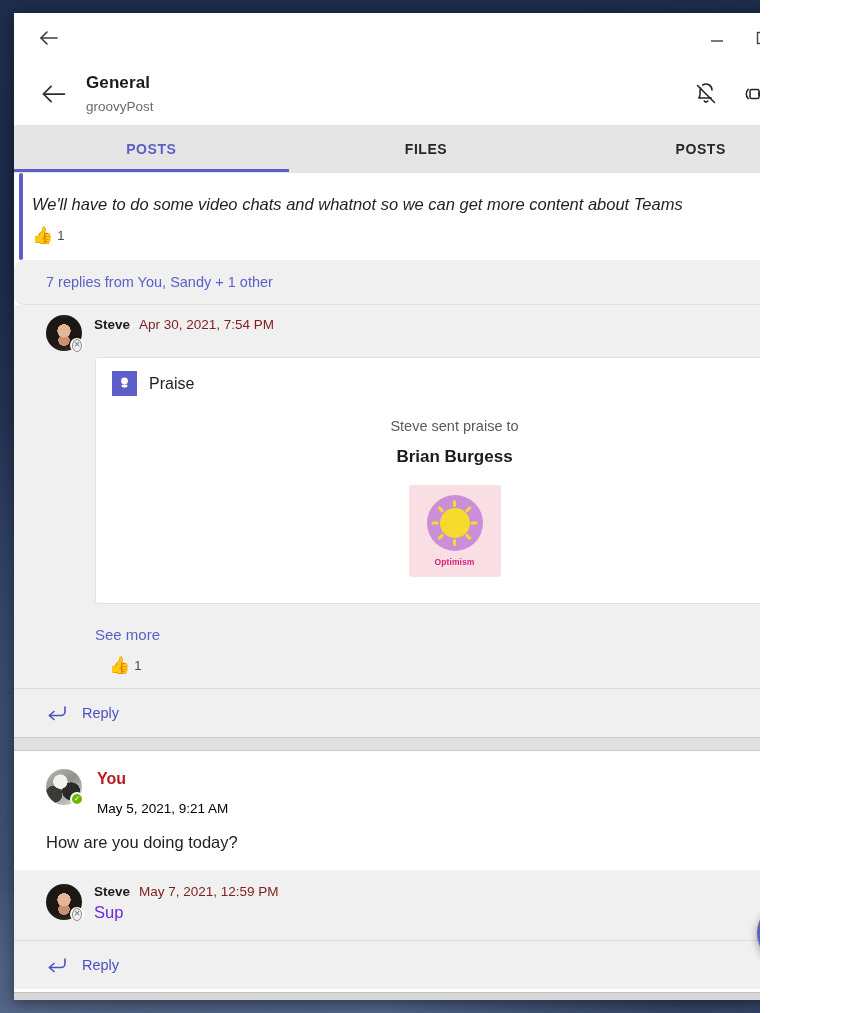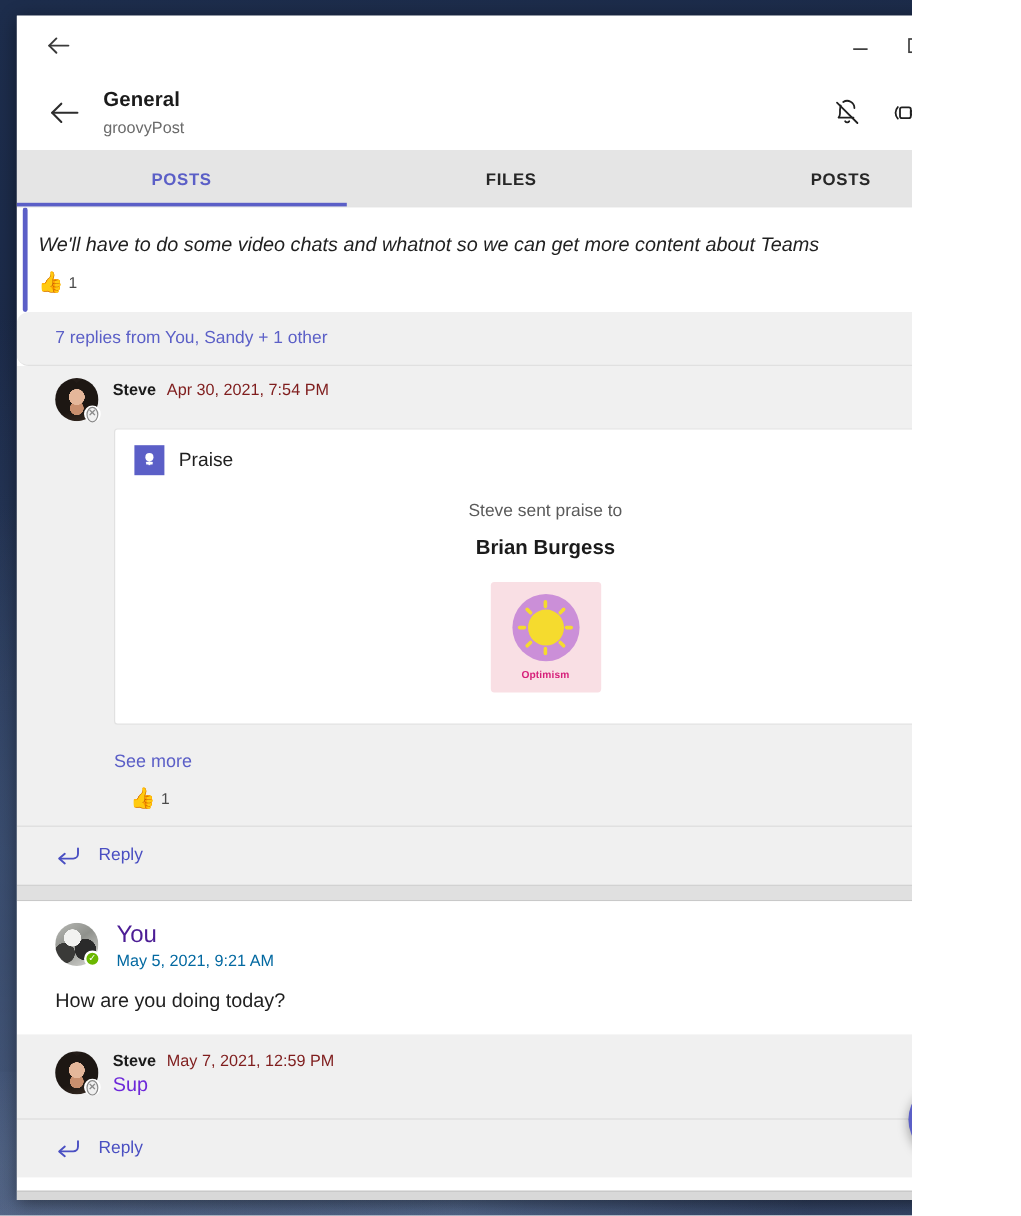--- a/index.html
+++ b/index.html
@@ -350,22 +350,22 @@
   }
 
   
   .post2 { background: #ffffff; position: relative; }
   .post2 .head2 {
     display: flex;
     align-items: flex-start;
     padding: 18px 14px 0 32px;
   }
   .head2-meta { margin-left: 15px; }
-  .name2 { font-size: 20px; font-weight: normal; color: #4c1d95; line-height: 20px; }
-  .time2 { font-size: 13.5px; color: #0369a1; line-height: 19px; margin-top: 2px; }
+  .name2 { font-size: 16px; font-weight: bold; color: #b91c1c; line-height: 20px; }
+  .time2 { font-size: 13.5px; color: #000000; line-height: 19px; margin-top: 10px; }
   .post2-text {
     font-size: 16.5px;
     color: #1f1f1f;
     padding: 15px 0 18px 32px;
   }
 
   .sub-reply {
     background: #f0f0f0;
     position: relative;
   }

